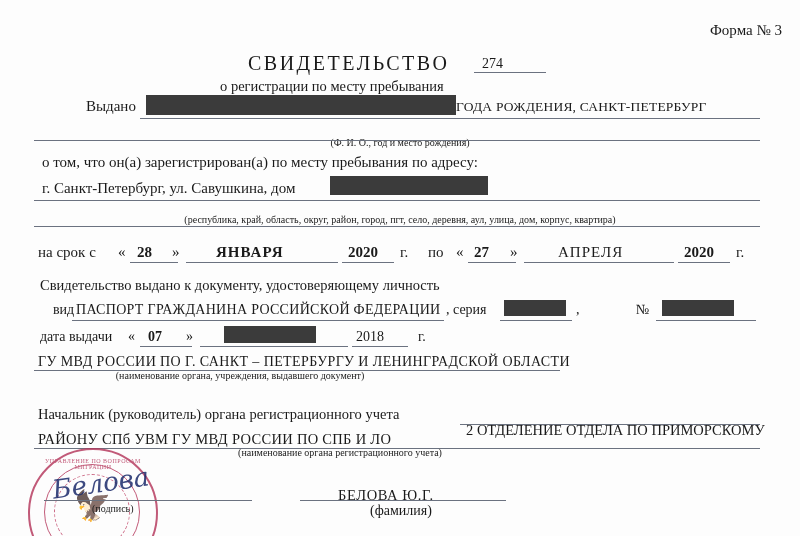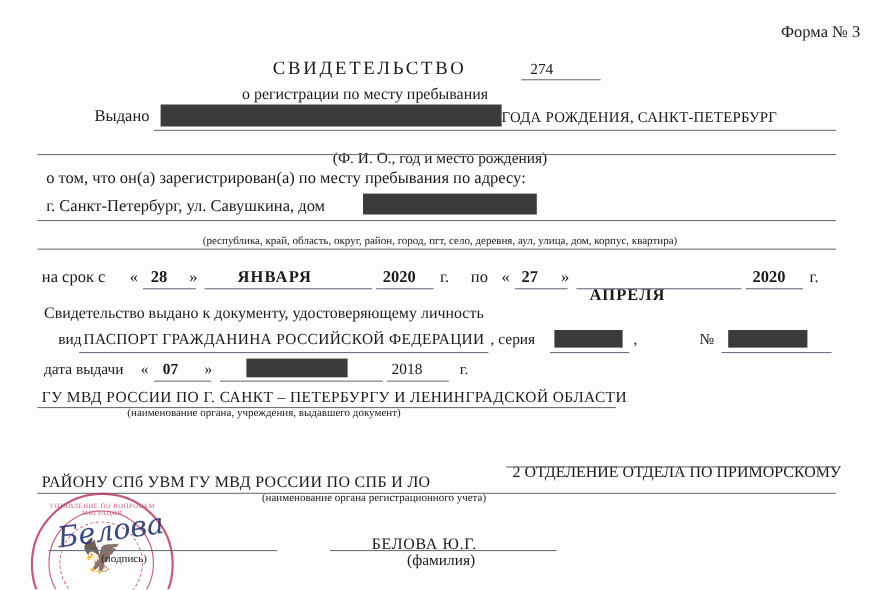--- a/index.html
+++ b/index.html
@@ -31,21 +31,21 @@
   .center { text-align: center; }
 
   .form-no {
     right: 18px;
     top: 22px;
     font-size: 15px;
   }
   .title-main {
     left: 248px;
     top: 52px;
-    font-size: 17px;
+    font-size: 20px;
     letter-spacing: 2.5px;
   }
   .title-sub {
     left: 220px;
     top: 78px;
     font-size: 14.5px;
     text-align: center;
   }
   .num274 {
     left: 482px;
@@ -60,21 +60,21 @@
   .god-rozhd {
     left: 456px;
     top: 99px;
     font-size: 13.5px;
     letter-spacing: 0.2px;
   }
   .cap-fio {
     left: 0;
     width: 800px;
     top: 137px;
-    font-size: 14px;
+    font-size: 10px;
   }
   .row-otom {
     left: 42px;
     top: 154px;
     font-size: 15px;
   }
   .row-addr {
     left: 42px;
     top: 180px;
     font-size: 15px;
@@ -198,21 +198,21 @@
   <div class="line" style="left:186px; top:262px; width:152px;"></div>
   <div class="txt row-srok" style="left:348px; font-weight:bold;">2020</div>
   <div class="line" style="left:342px; top:262px; width:52px;"></div>
   <div class="txt row-srok" style="left:400px;">г.</div>
 
   <div class="txt row-srok" style="left:428px;">по</div>
   <div class="txt row-srok" style="left:456px;">«</div>
   <div class="txt row-srok" style="left:474px; font-weight:bold;">27</div>
   <div class="txt row-srok" style="left:510px;">»</div>
   <div class="line" style="left:468px; top:262px; width:48px;"></div>
-  <div class="txt row-srok" style="left:536px; font-weight:bold; letter-spacing:1px;margin-top:17px;">АПРЕЛЯ</div>
+  <div class="txt row-srok" style="left:558px; font-weight:normal; letter-spacing:1px;">АПРЕЛЯ</div>
   <div class="line" style="left:524px; top:262px; width:150px;"></div>
   <div class="txt row-srok" style="left:684px; font-weight:bold;">2020</div>
   <div class="line" style="left:678px; top:262px; width:52px;"></div>
   <div class="txt row-srok" style="left:736px;">г.</div>
 
   <div class="txt row-svid">Свидетельство выдано к документу, удостоверяющему личность</div>
 
   <div class="txt row-vid">вид</div>
   <div class="txt row-vid" style="left:76px; letter-spacing:0.3px;">ПАСПОРТ ГРАЖДАНИНА РОССИЙСКОЙ ФЕДЕРАЦИИ</div>
   <div class="line" style="left:72px; top:320px; width:372px;"></div>
@@ -232,20 +232,21 @@
   <div class="redact" style="left:224px; top:326px; width:92px; height:17px;"></div>
   <div class="line" style="left:200px; top:346px; width:148px;"></div>
   <div class="txt row-data" style="left:356px;">2018</div>
   <div class="line" style="left:352px; top:346px; width:56px;"></div>
   <div class="txt row-data" style="left:418px;">г.</div>
 
   <div class="txt row-gu">ГУ  МВД  РОССИИ  ПО  Г. САНКТ – ПЕТЕРБУРГУ  И  ЛЕНИНГРАДСКОЙ ОБЛАСТИ</div>
   <div class="line" style="left:34px; top:370px; width:526px;"></div>
   <div class="txt cap-organ center" style="white-space:normal; left:-160px; width:800px;">(наименование органа, учреждения, выдавшего документ)</div>
 
+  <div class="txt row-nach">Начальник (руководитель) органа регистрационного учета</div>
   <div class="txt row-nach" style="left:466px;margin-top:16px;">2 ОТДЕЛЕНИЕ ОТДЕЛА  ПО ПРИМОРСКОМУ</div>
   <div class="line" style="left:460px; top:424px; width:300px;"></div>
   <div class="txt row-raion">РАЙОНУ СПб УВМ  ГУ  МВД  РОССИИ  ПО СПБ  И  ЛО</div>
   <div class="line" style="left:34px; top:448px; width:726px;"></div>
   <div class="txt cap-organ2 center" style="white-space:normal; left:-60px; width:800px;">(наименование органа регистрационного учета)</div>
 
   <div class="stamp">
     <div class="stamp-inner"></div>
     <div class="stamp-inner2"></div>
     <div class="stamp-txt-top">УПРАВЛЕНИЕ ПО ВОПРОСАМ МИГРАЦИИ</div>

